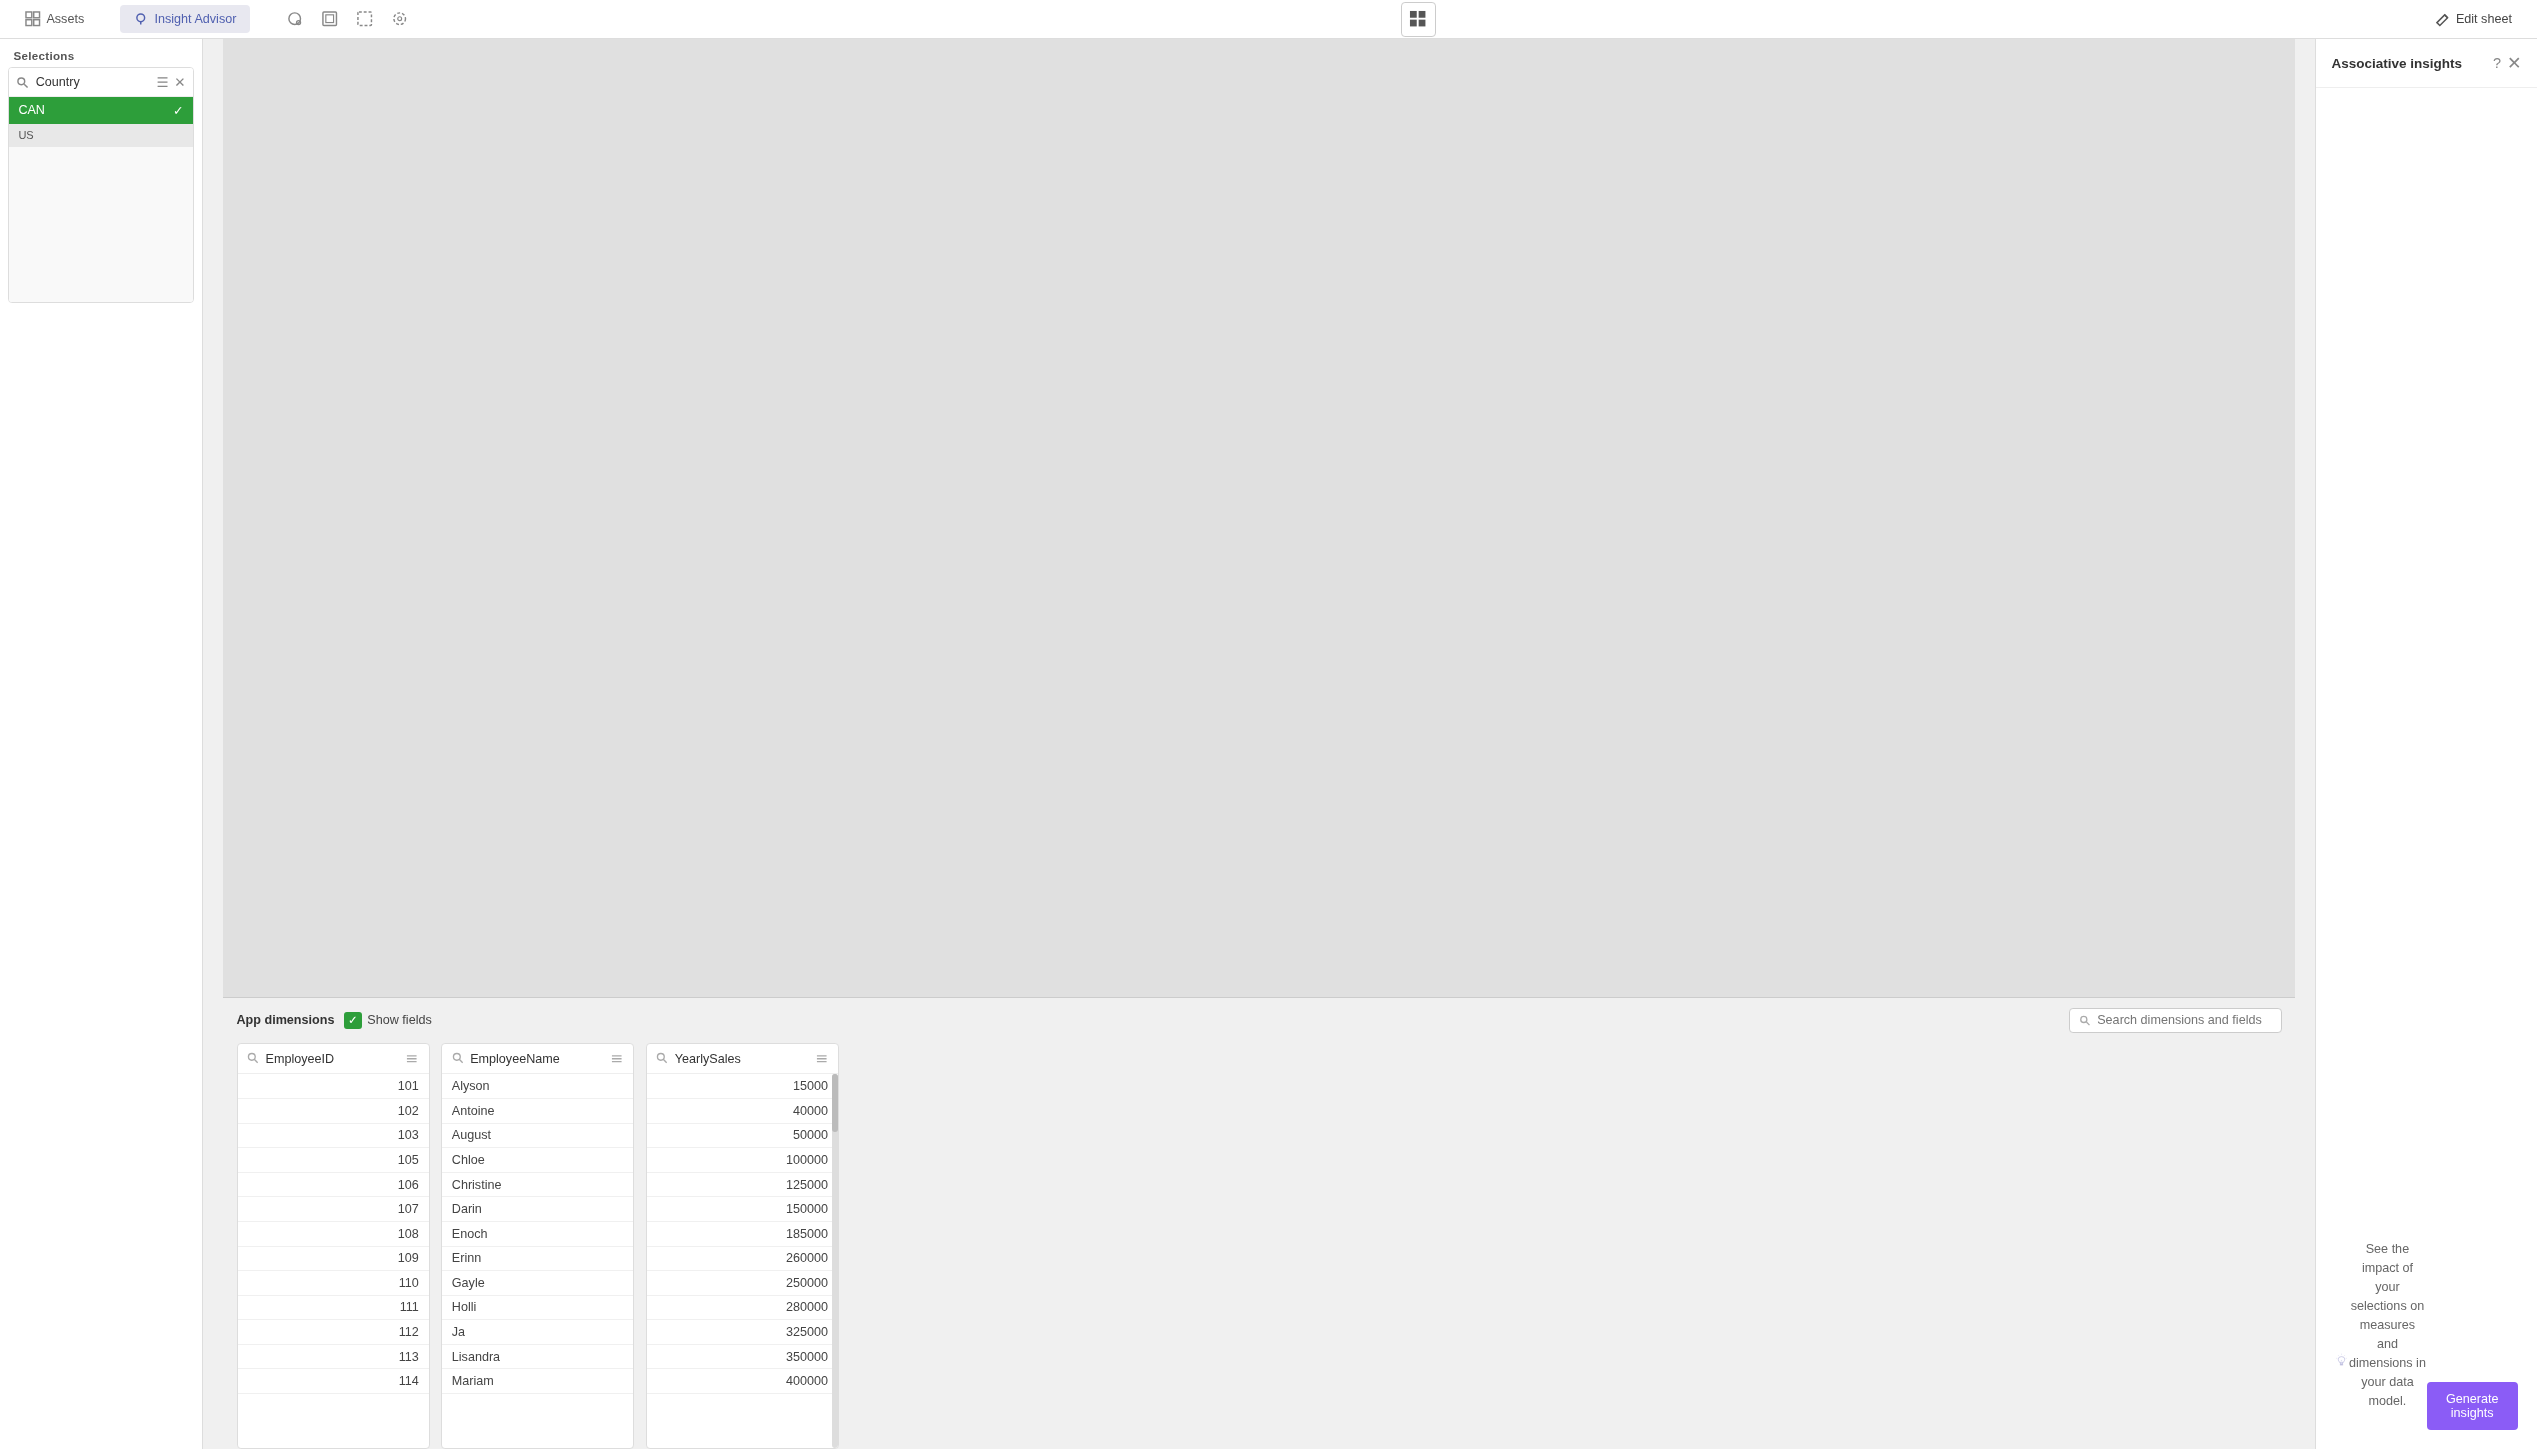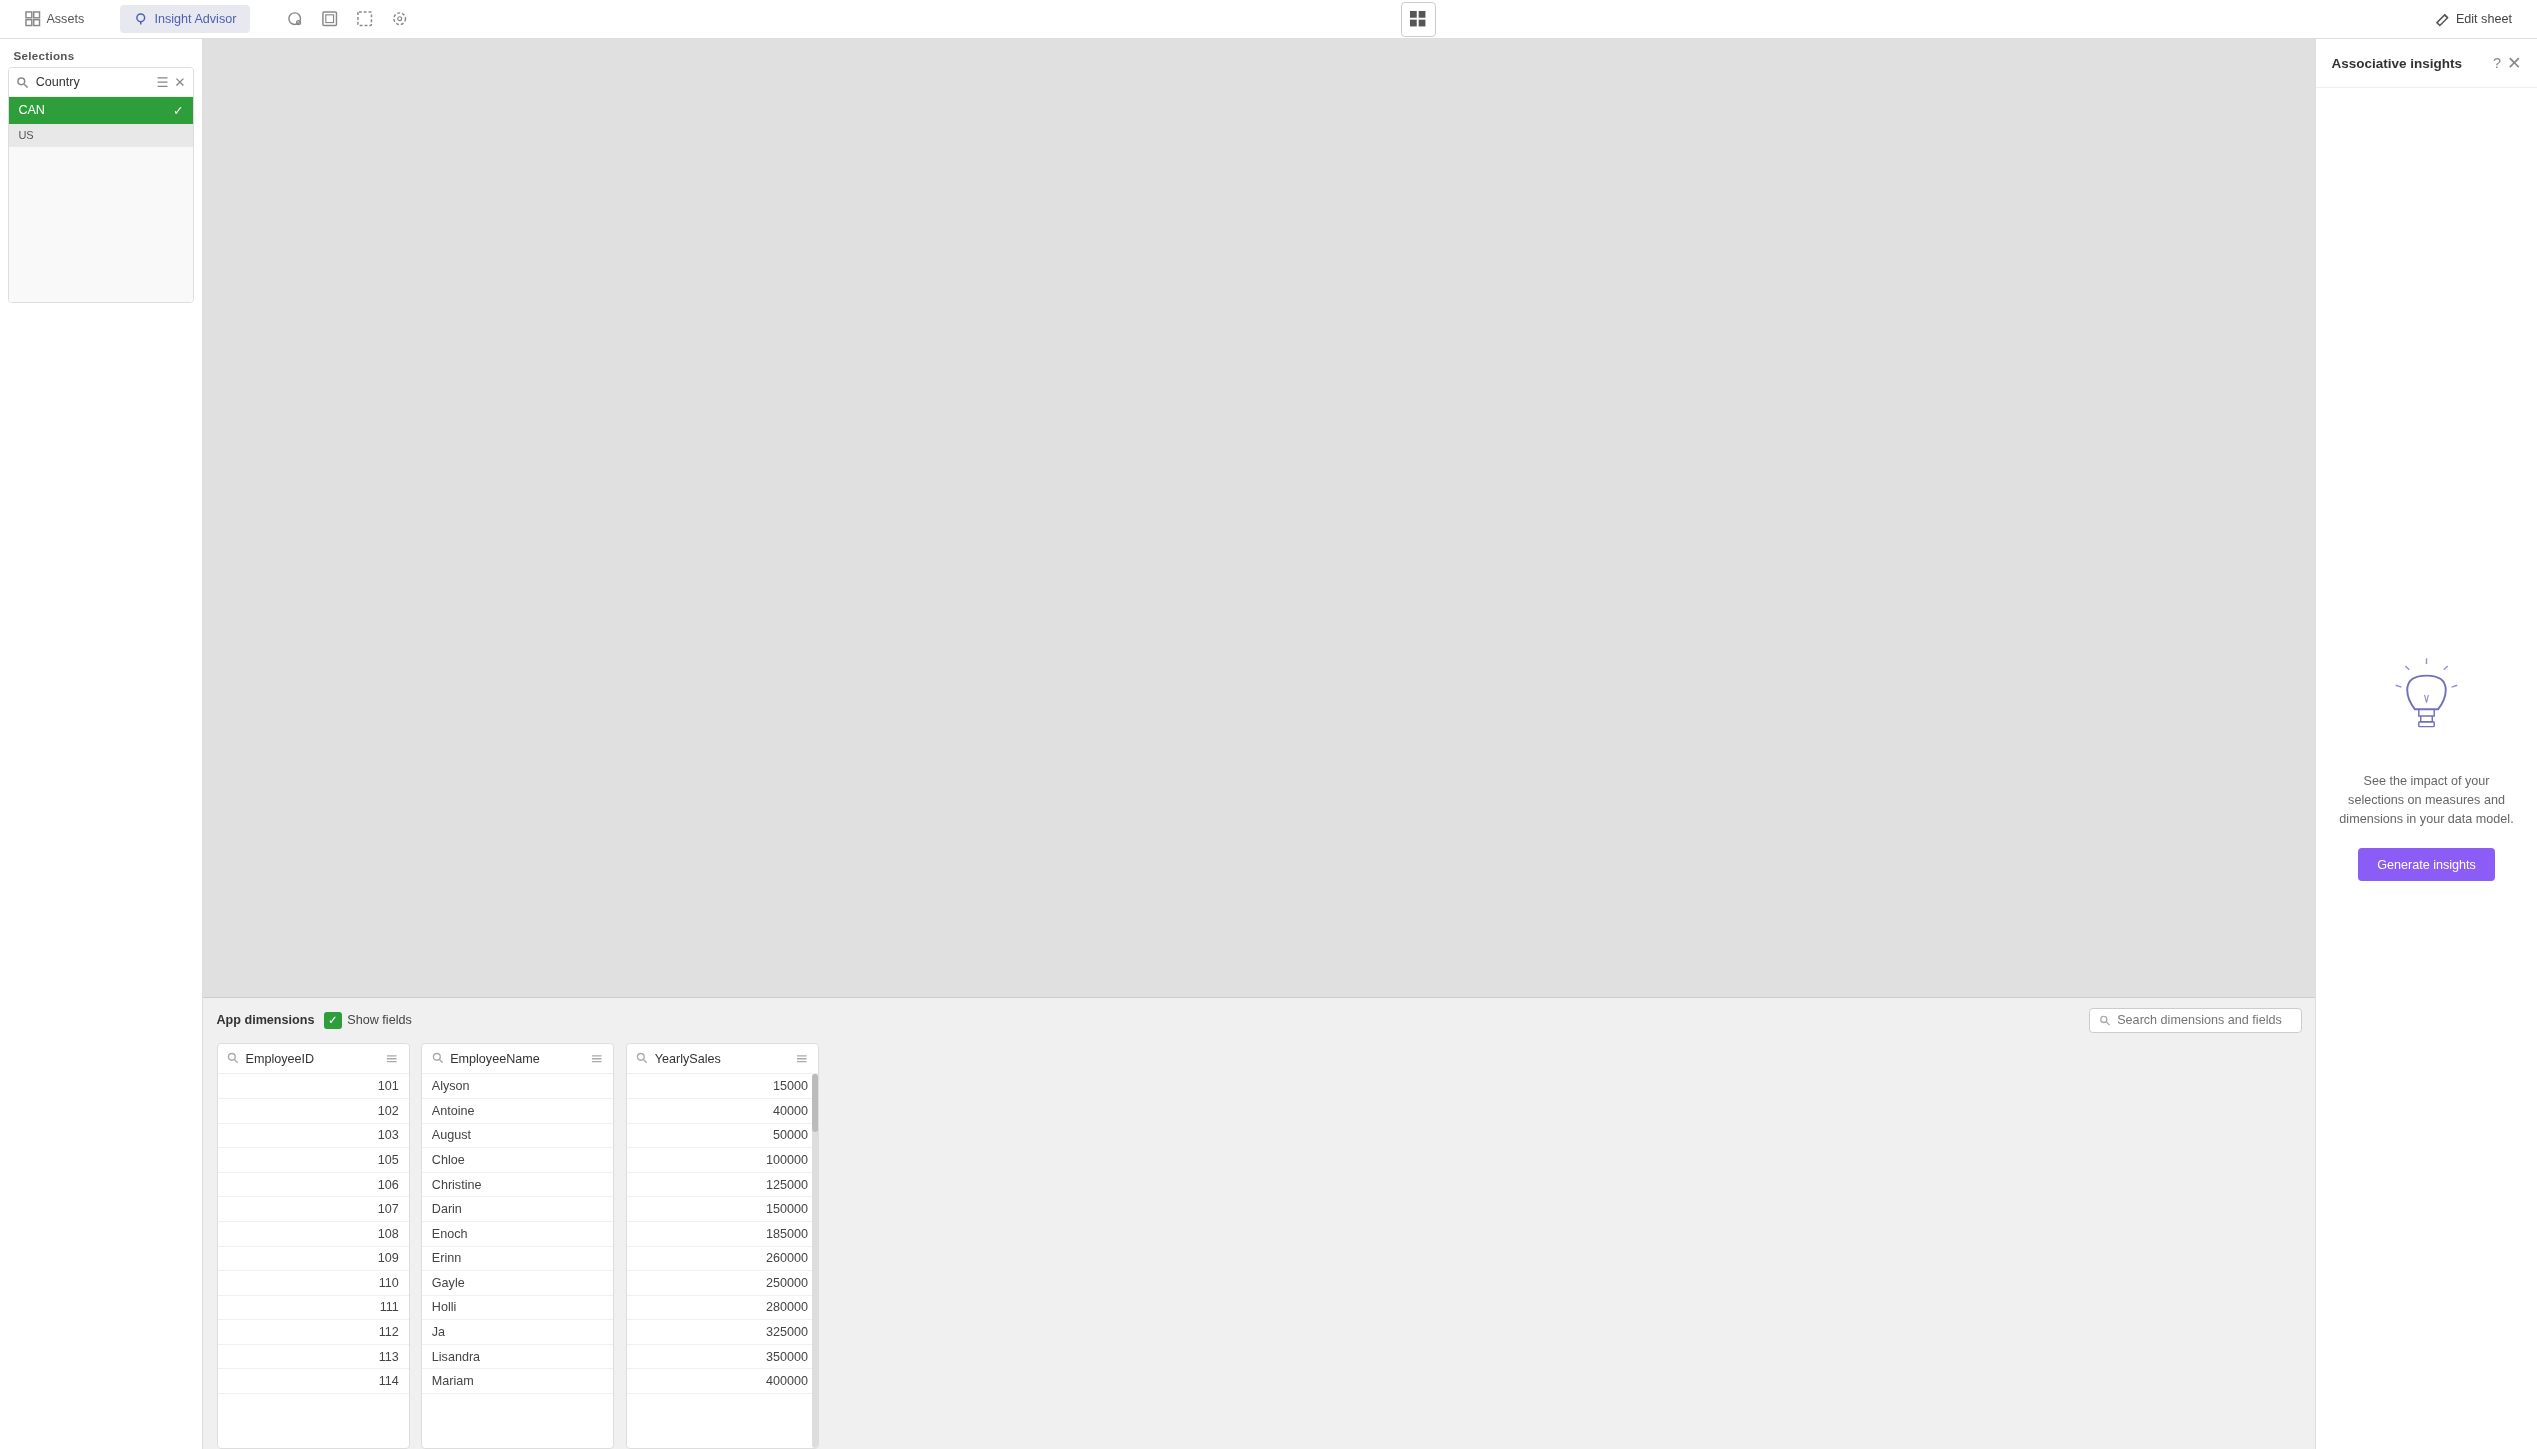--- a/index.html
+++ b/index.html
@@ -24,21 +24,21 @@
       margin-left: auto; display: flex; align-items: center; gap: 5.8px;
       padding: 5.8px 13.5px; border-radius: 3.9px; cursor: pointer; font-size: 12.6px; color: #444;
     }
     .grid-icon-btn {
       margin-left: auto; width: 35px; height: 35px; display: flex; align-items: center; justify-content: center;
       border: 1px solid #ccc; border-radius: 3.9px; cursor: pointer;
     }
 
     
     .main-layout {
-      display: flex; height: calc(100vh - 39px);
+      display: flex; height: calc(100vh - 39px); gap: 20px;
     }
 
     
     .left-panel {
       width: 203px; background: #fff; border-right: 1px solid #ddd;
       display: flex; flex-direction: column; flex-shrink: 0;
     }
     .selections-header {
       padding: 9.7px 13.5px 5.8px; font-size: 11.6px; color: #555; font-weight: 600; letter-spacing: 0.3px;
     }
@@ -119,21 +119,21 @@
       width: 222px; background: #fff; border-left: 1px solid #ddd;
       display: flex; flex-direction: column; flex-shrink: 0;
     }
     .right-header {
       display: flex; align-items: center; padding: 13.5px 15.5px; border-bottom: 1px solid #eee; gap: 5.8px;
     }
     .right-title { font-size: 13.5px; font-weight: 600; color: #333; flex: 1; }
     .right-help { color: #888; cursor: pointer; font-size: 14.5px; }
     .right-close { color: #888; cursor: pointer; font-size: 17.4px; }
     .right-body {
-      flex: 1; display: flex; flex-direction: column; align-items: center; justify-content: center;
+      flex: 1; display: flex; flex-direction: row; align-items: flex-end; justify-content: center;
       padding: 19.3px; text-align: center;
     }
     .bulb-icon {
       width: 77px; height: 97px; margin-bottom: 19.3px;
     }
     .right-desc { font-size: 12.6px; color: #666; line-height: 1.5; margin-bottom: 19.3px; }
     .generate-btn {
       background: #8b5cf6; color: #fff; border: none; border-radius: 3.9px;
       padding: 9.7px 19.3px; font-size: 12.6px; cursor: pointer; font-weight: 500;
     }

